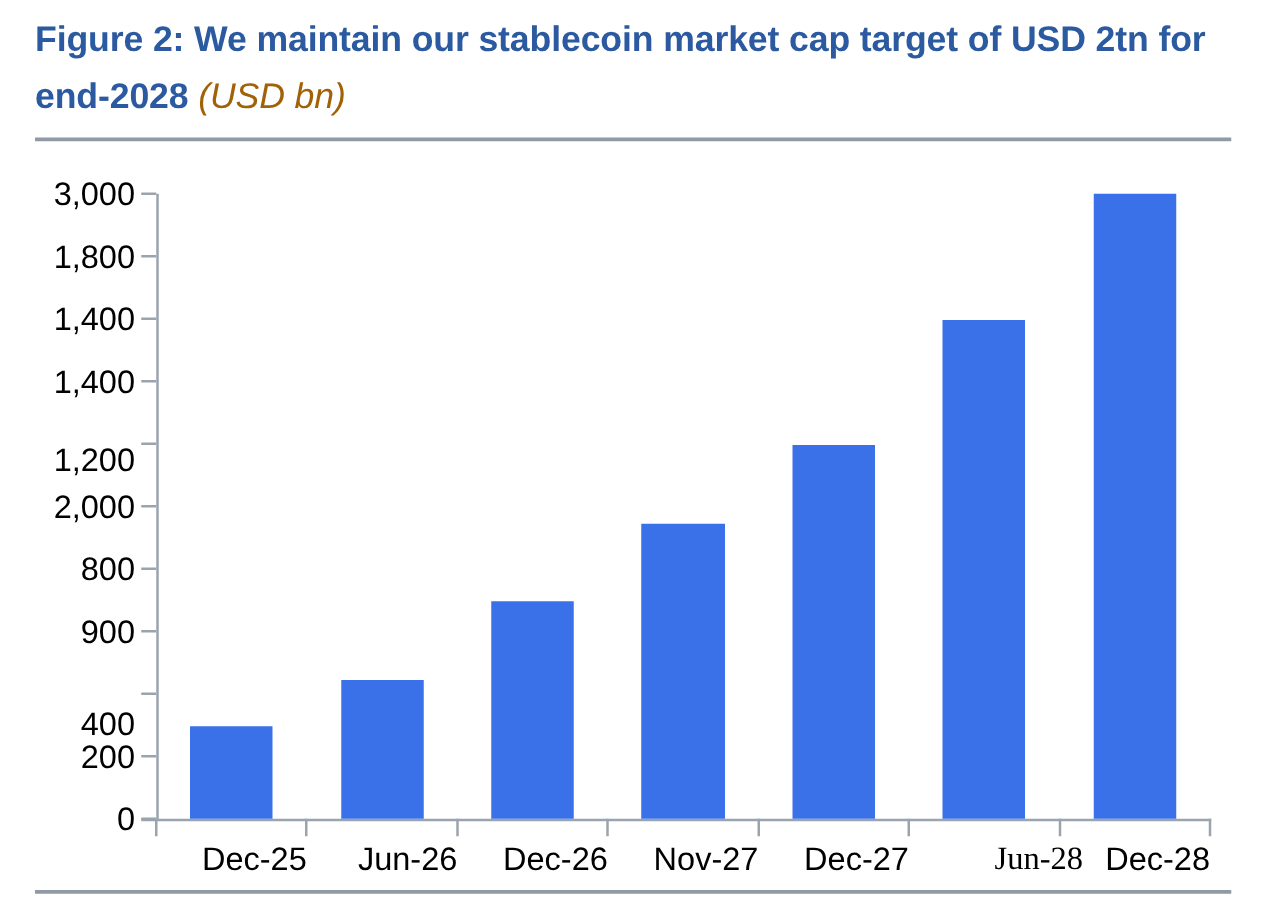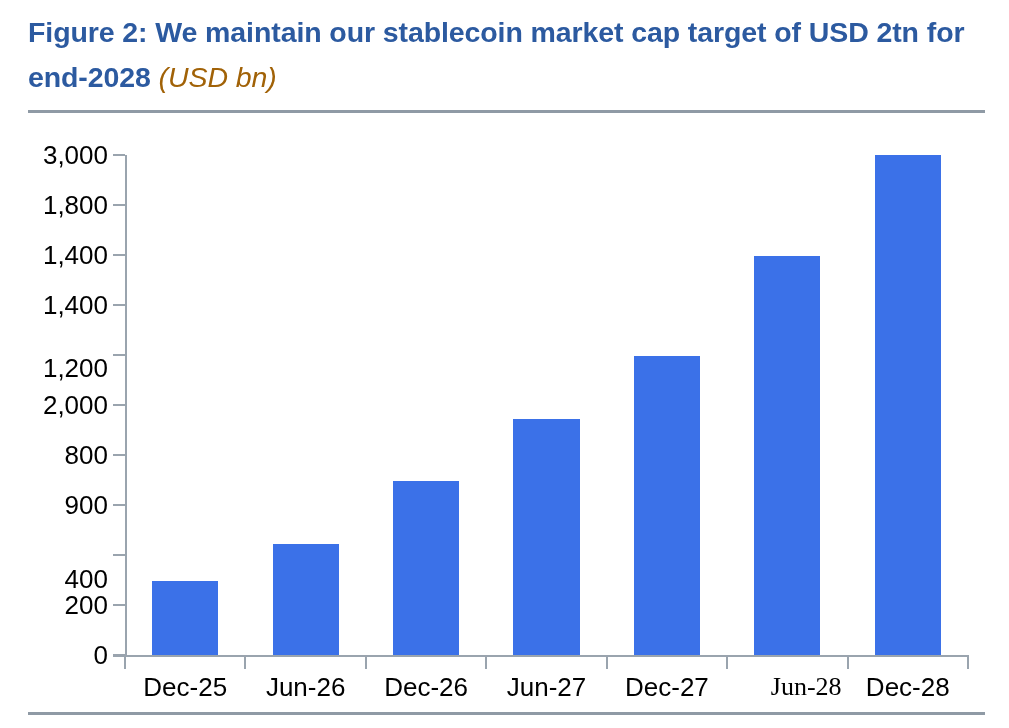--- a/index.html
+++ b/index.html
@@ -123,21 +123,21 @@
     bottom: 0;
     background: #3b71e8;
   }
 
   
   .x-label {
     position: absolute;
     top: 672px;
     font-size: 26px;
     color: #000000;
-    text-align: center;
+    text-align: right;
     line-height: 30px;
     font-family: "Liberation Sans", sans-serif;
   }
 </style>
 </head>
 <body>
 
 <div class="figure-title">
   <span>Figure 2: We maintain our stablecoin market cap target of</span>
   <span>USD 2tn for end-2028</span>
@@ -214,18 +214,18 @@
       <div class="bar" title="Dec-26: 695" style="left: 267.954px; width: 66.2357px; height: 173.75px; background: rgb(59, 113, 232);"></div>
       <div class="bar" title="Jun-27: 945" style="left: 388.382px; width: 66.2357px; height: 236.25px; background: rgb(59, 113, 232);"></div>
       <div class="bar" title="Dec-27: 1195" style="left: 508.811px; width: 66.2357px; height: 298.75px; background: rgb(59, 113, 232);"></div>
       <div class="bar" title="Jun-28: 1595" style="left: 629.239px; width: 66.2357px; height: 398.75px; background: rgb(59, 113, 232);"></div>
       <div class="bar" title="Dec-28: 2000" style="left: 749.668px; width: 66.2357px; height: 500px; background: rgb(59, 113, 232);"></div>
     </div>
   <div id="x-labels">
       <div class="x-label" style="left: 125px; width: 120.429px;">Dec-25</div>
       <div class="x-label" style="left: 245.429px; width: 120.429px;">Jun-26</div>
       <div class="x-label" style="left: 365.857px; width: 120.429px;">Dec-26</div>
-      <div class="x-label" style="left: 486.286px; width: 120.429px;">Jun-27</div>
+      <div class="x-label" style="left: 486.286px; width: 120.429px;">Nov-27</div>
       <div class="x-label" style="left: 606.714px; width: 120.429px;">Dec-27</div>
       <div class="x-label" style="left: 746px; width: 120.429px; font-family: Liberation Serif, serif;">Jun-28</div>
       <div class="x-label" style="left: 847.571px; width: 120.429px;">Dec-28</div>
     </div>
 </div>
 
 </body></html>

